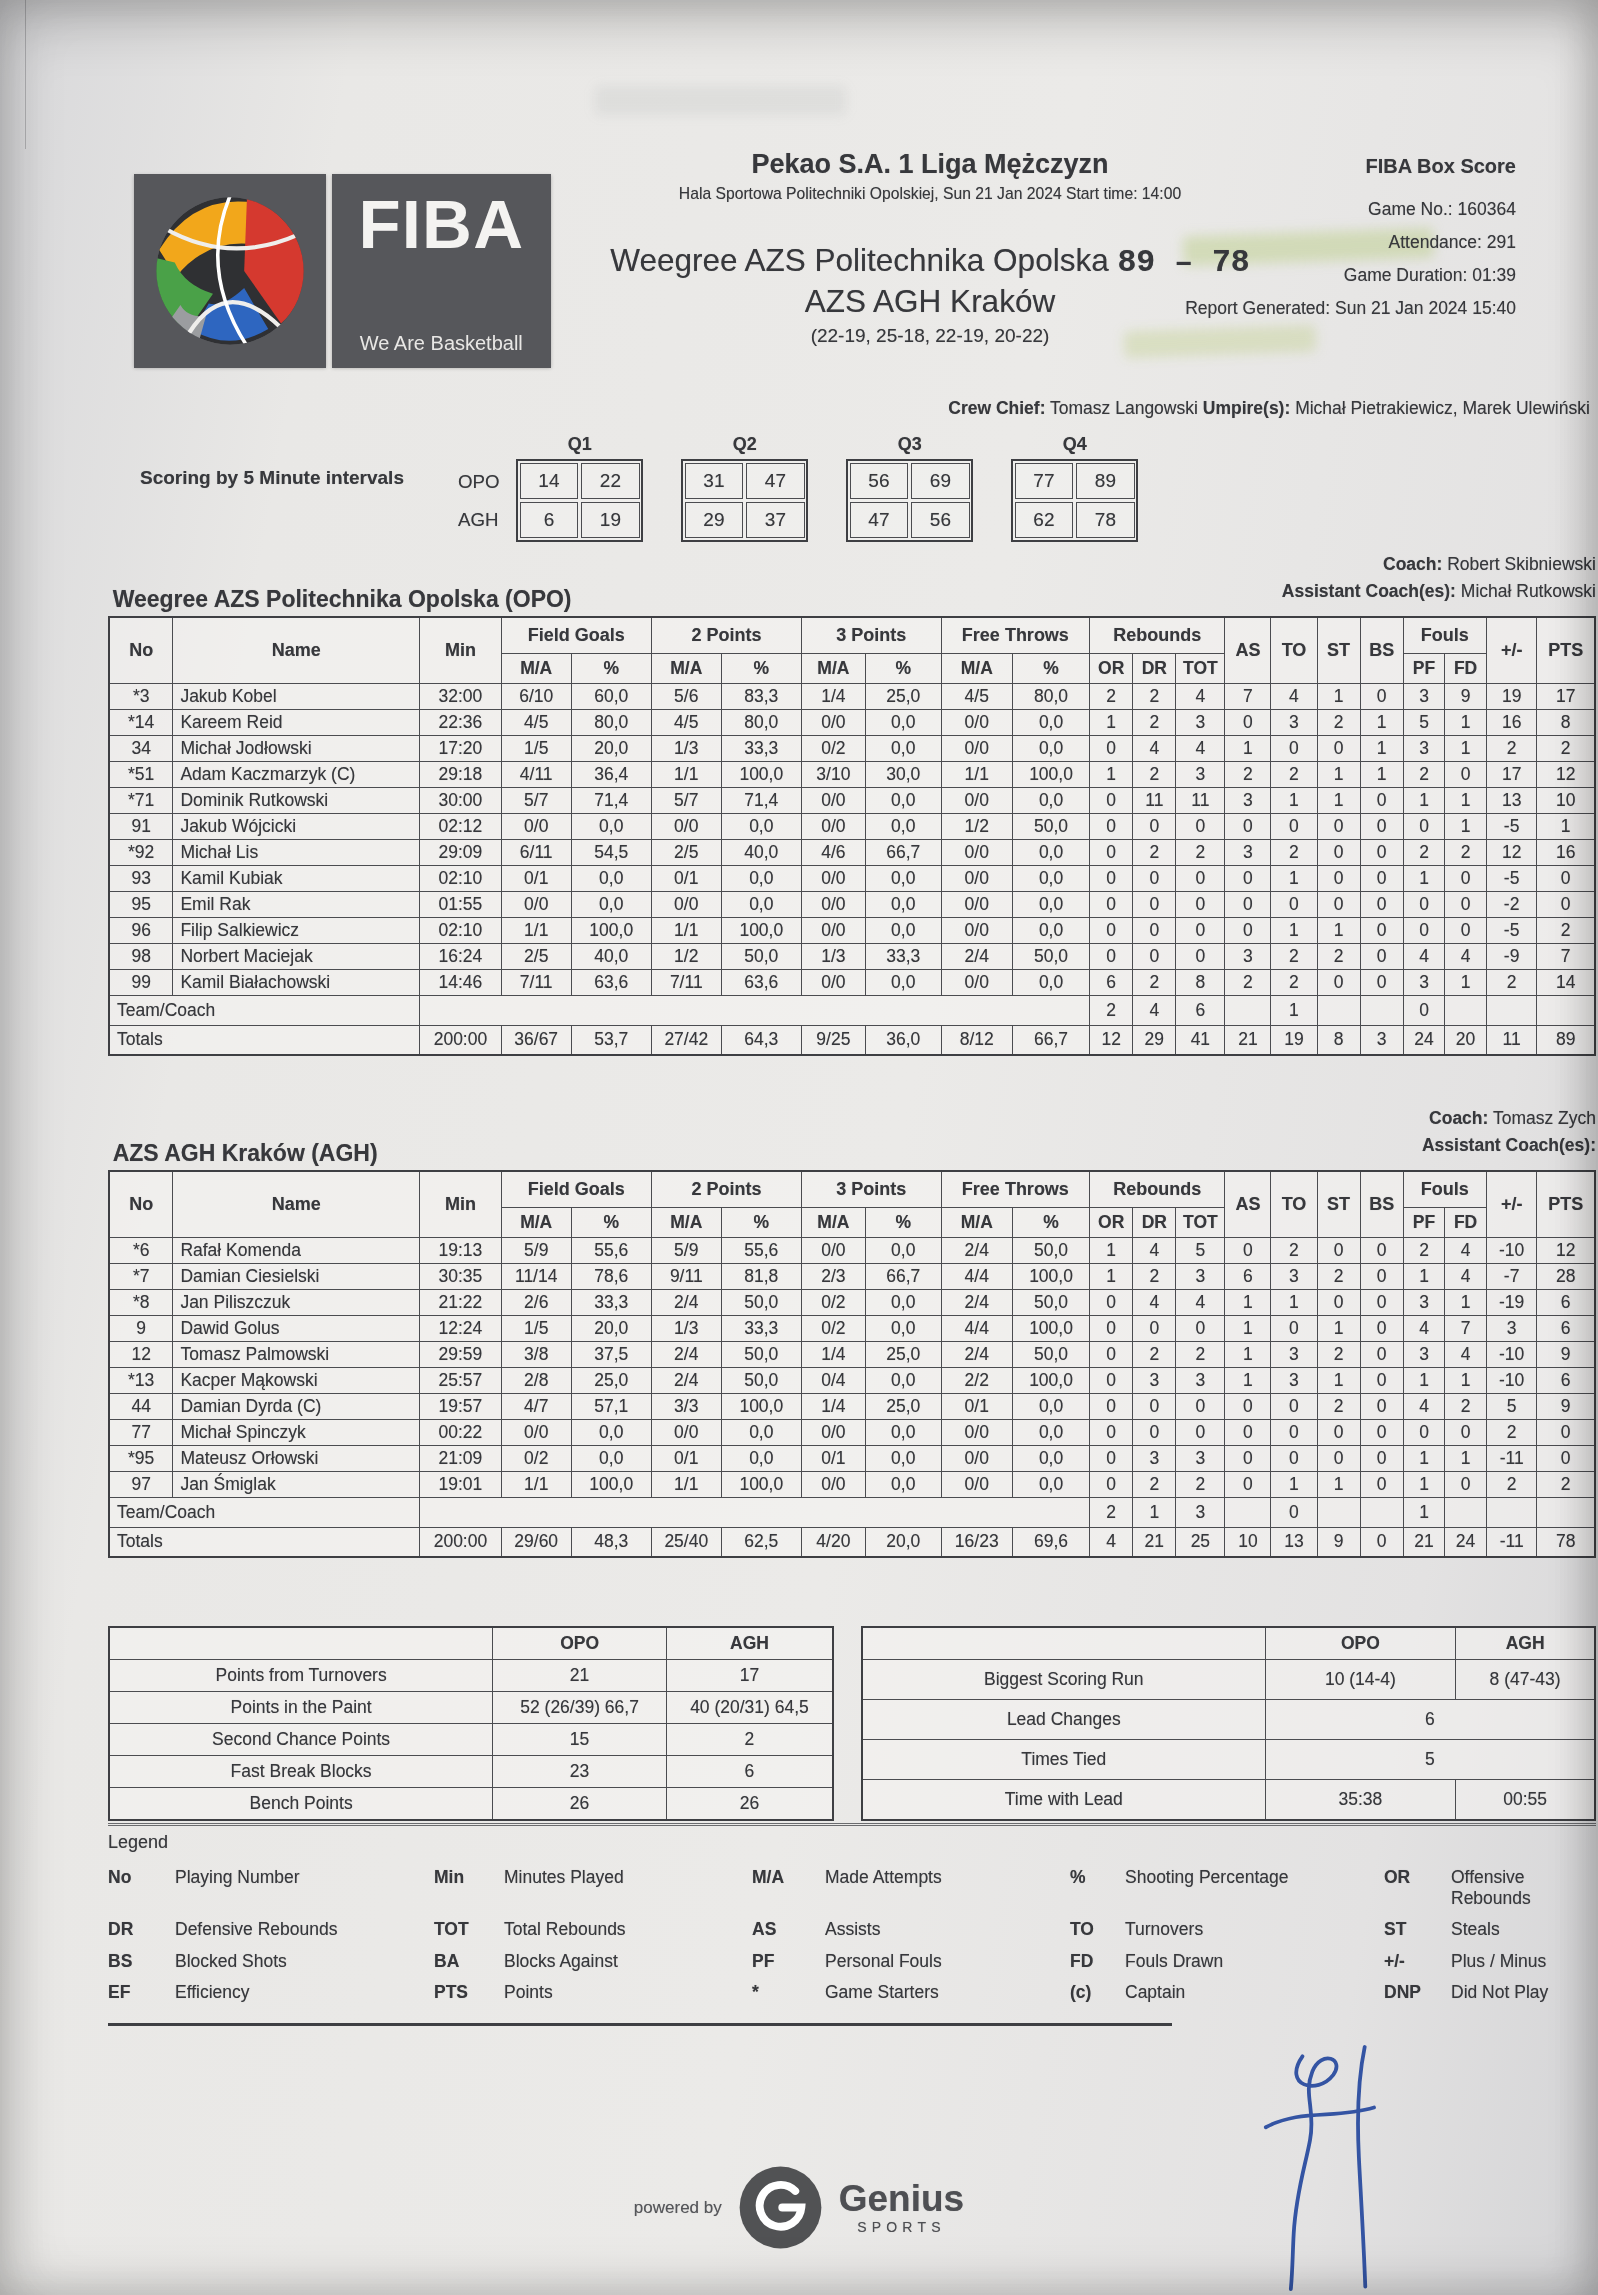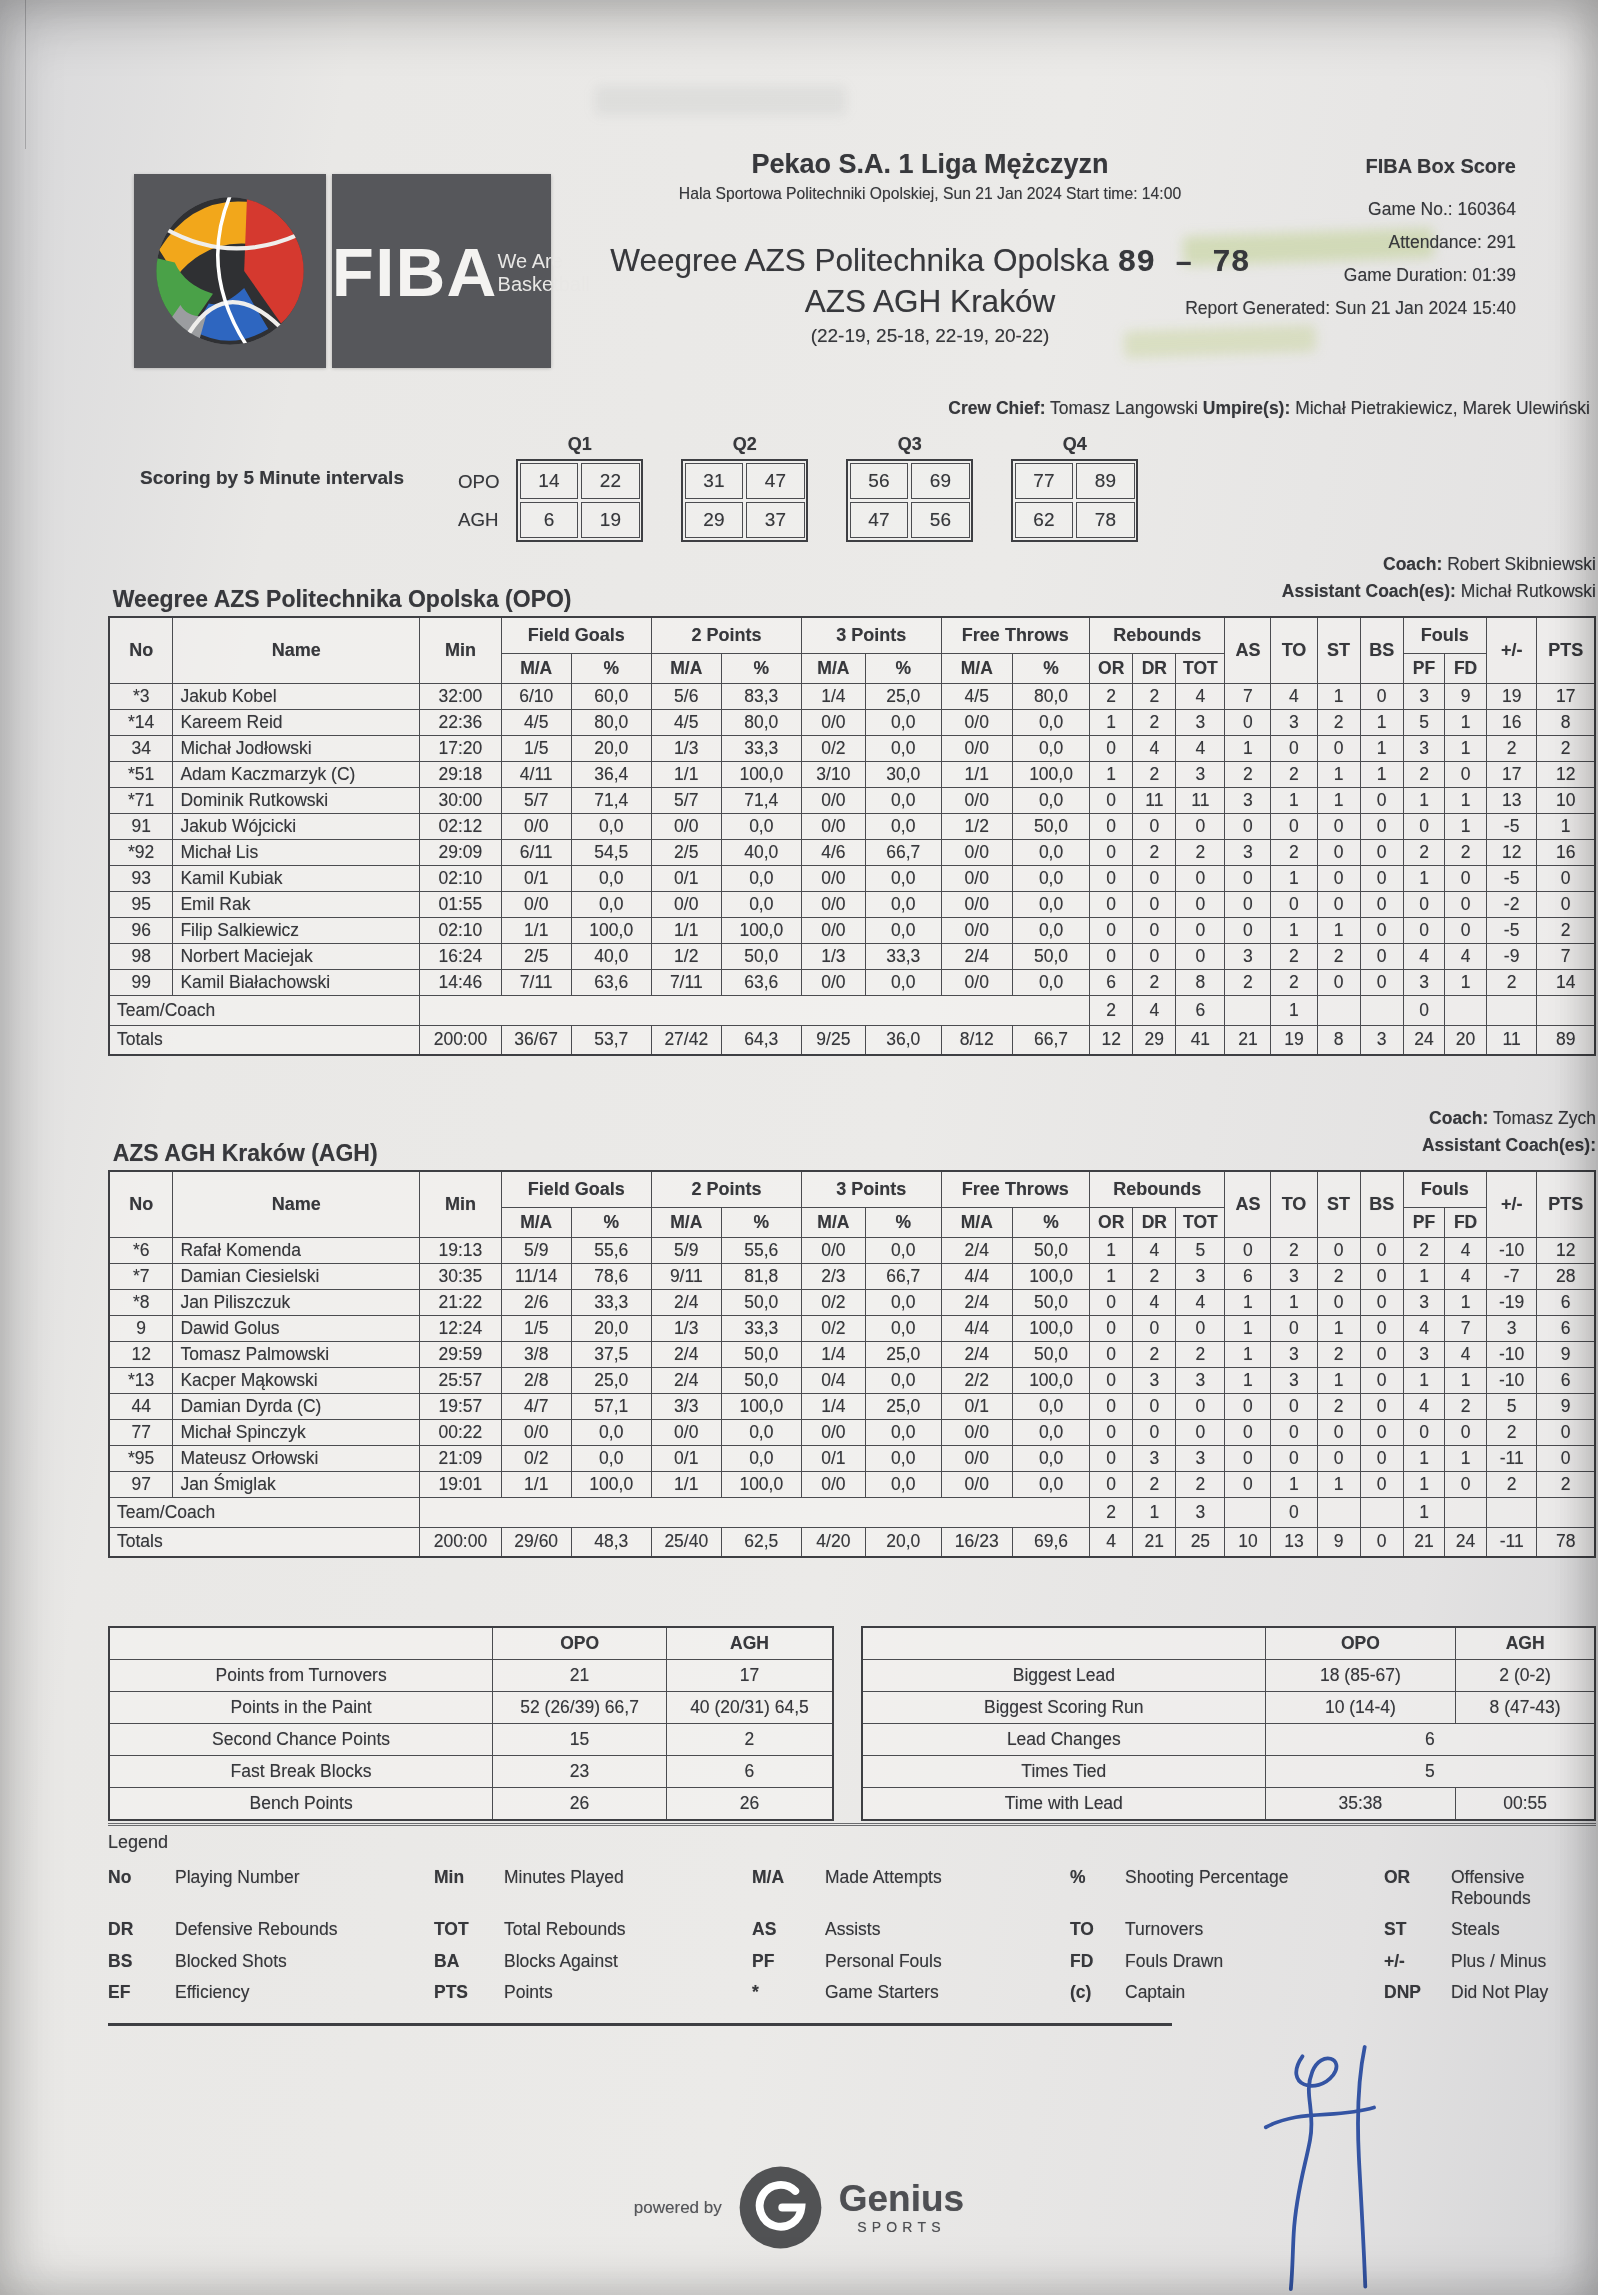--- a/index.html
+++ b/index.html
@@ -17,21 +17,21 @@
   .artifact{left:24.5px;top:0;width:1.7px;height:149px;background:rgba(95,95,100,.35);}
   .gh{filter:blur(5.8px);border-radius:4.7px;}
   .gh1{left:1183px;top:232px;width:251px;height:30px;background:rgba(160,190,80,.30);transform:rotate(-2deg);}
   .gh2{left:1124px;top:328px;width:192px;height:27px;background:rgba(170,195,90,.26);transform:rotate(-2deg);}
   .gh3{left:595px;top:86px;width:251px;height:29px;background:rgba(120,125,130,.10);}
 
   
   .fiba-logo{left:134px;top:174px;width:417px;height:194px;display:flex;gap:5.8px;}
   .fiba-box{background:#56575b;box-shadow:0 1.2px 3.5px rgba(0,0,0,.25);}
   .fiba-ball-box{width:192px;display:flex;align-items:center;justify-content:center;}
-  .fiba-text-box{width:219px;display:flex;flex-direction:row;align-items:center;justify-content:space-between;padding:16.3px 0 13px;}
+  .fiba-text-box{width:219px;display:flex;flex-direction:column;align-items:center;justify-content:space-between;padding:16.3px 0 13px;}
   .fiba-word{font-size:69px;font-weight:bold;color:#f4f3f1;letter-spacing:1.2px;line-height:1;text-shadow:none;}
   .fiba-tag{font-size:20px;color:#e8e7e5;text-shadow:none;}
   .center-block{left:595px;top:149px;width:670px;text-align:center;}
   .league{font-size:27px;font-weight:bold;}
   .venue{font-size:15.7px;margin-top:4.7px;}
   .match-line{font-size:31.5px;line-height:38px;margin-top:38px;}
   .score-num{font-weight:bold;font-family:Liberation Mono, monospace;}
   .quarters{font-size:19px;margin-top:5.8px;}
   .report-block{right:82px;top:155px;width:443px;text-align:right;}
   .box-score-title{font-size:20px;font-weight:bold;}
@@ -1012,25 +1012,20 @@
         </colgroup>
       <thead>
         <tr>
           <th></th>
           <th>OPO</th>
           <th>AGH</th>
         </tr>
       </thead>
       <tbody>
           <tr>
-            <td>Biggest Lead</td>
-            <td>18 (85-67)</td>
-            <td>2 (0-2)</td>
-          </tr>
-          <tr>
             <td>Biggest Scoring Run</td>
             <td>10 (14-4)</td>
             <td>8 (47-43)</td>
           </tr>
           <tr>
             <td>Lead Changes</td>
             <td colspan="2">6</td>
           </tr>
           <tr>
             <td>Times Tied</td>

